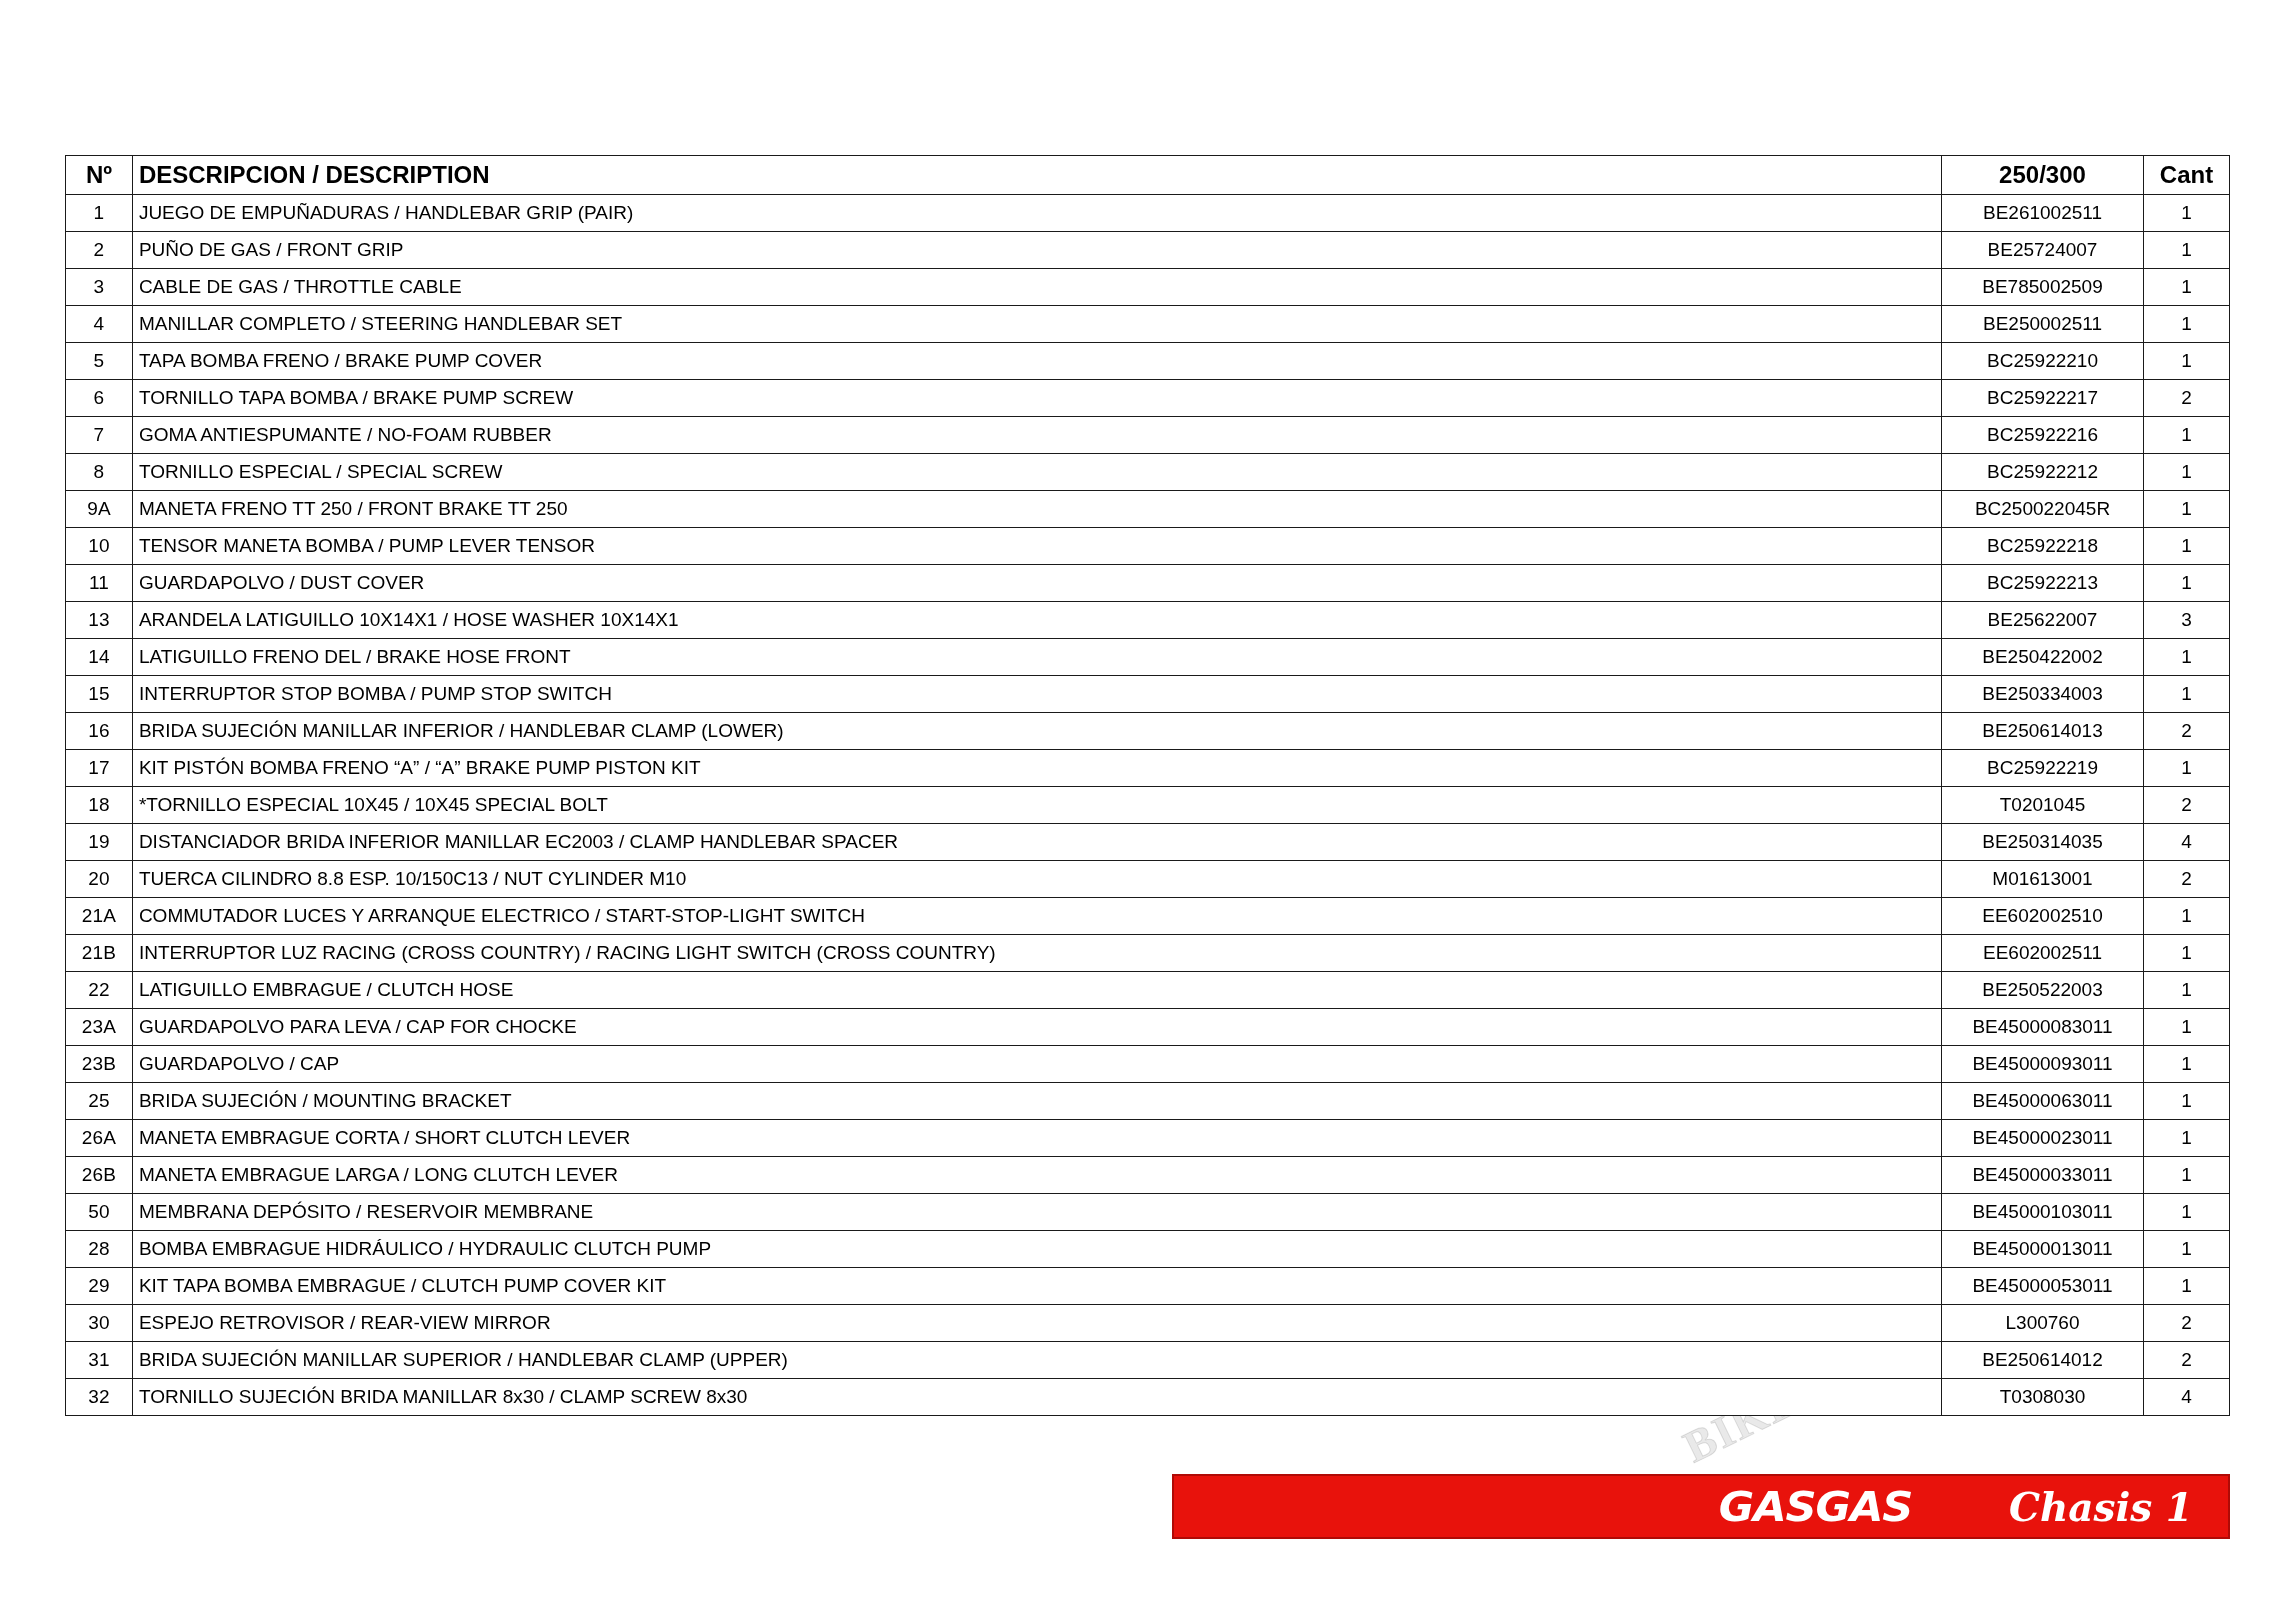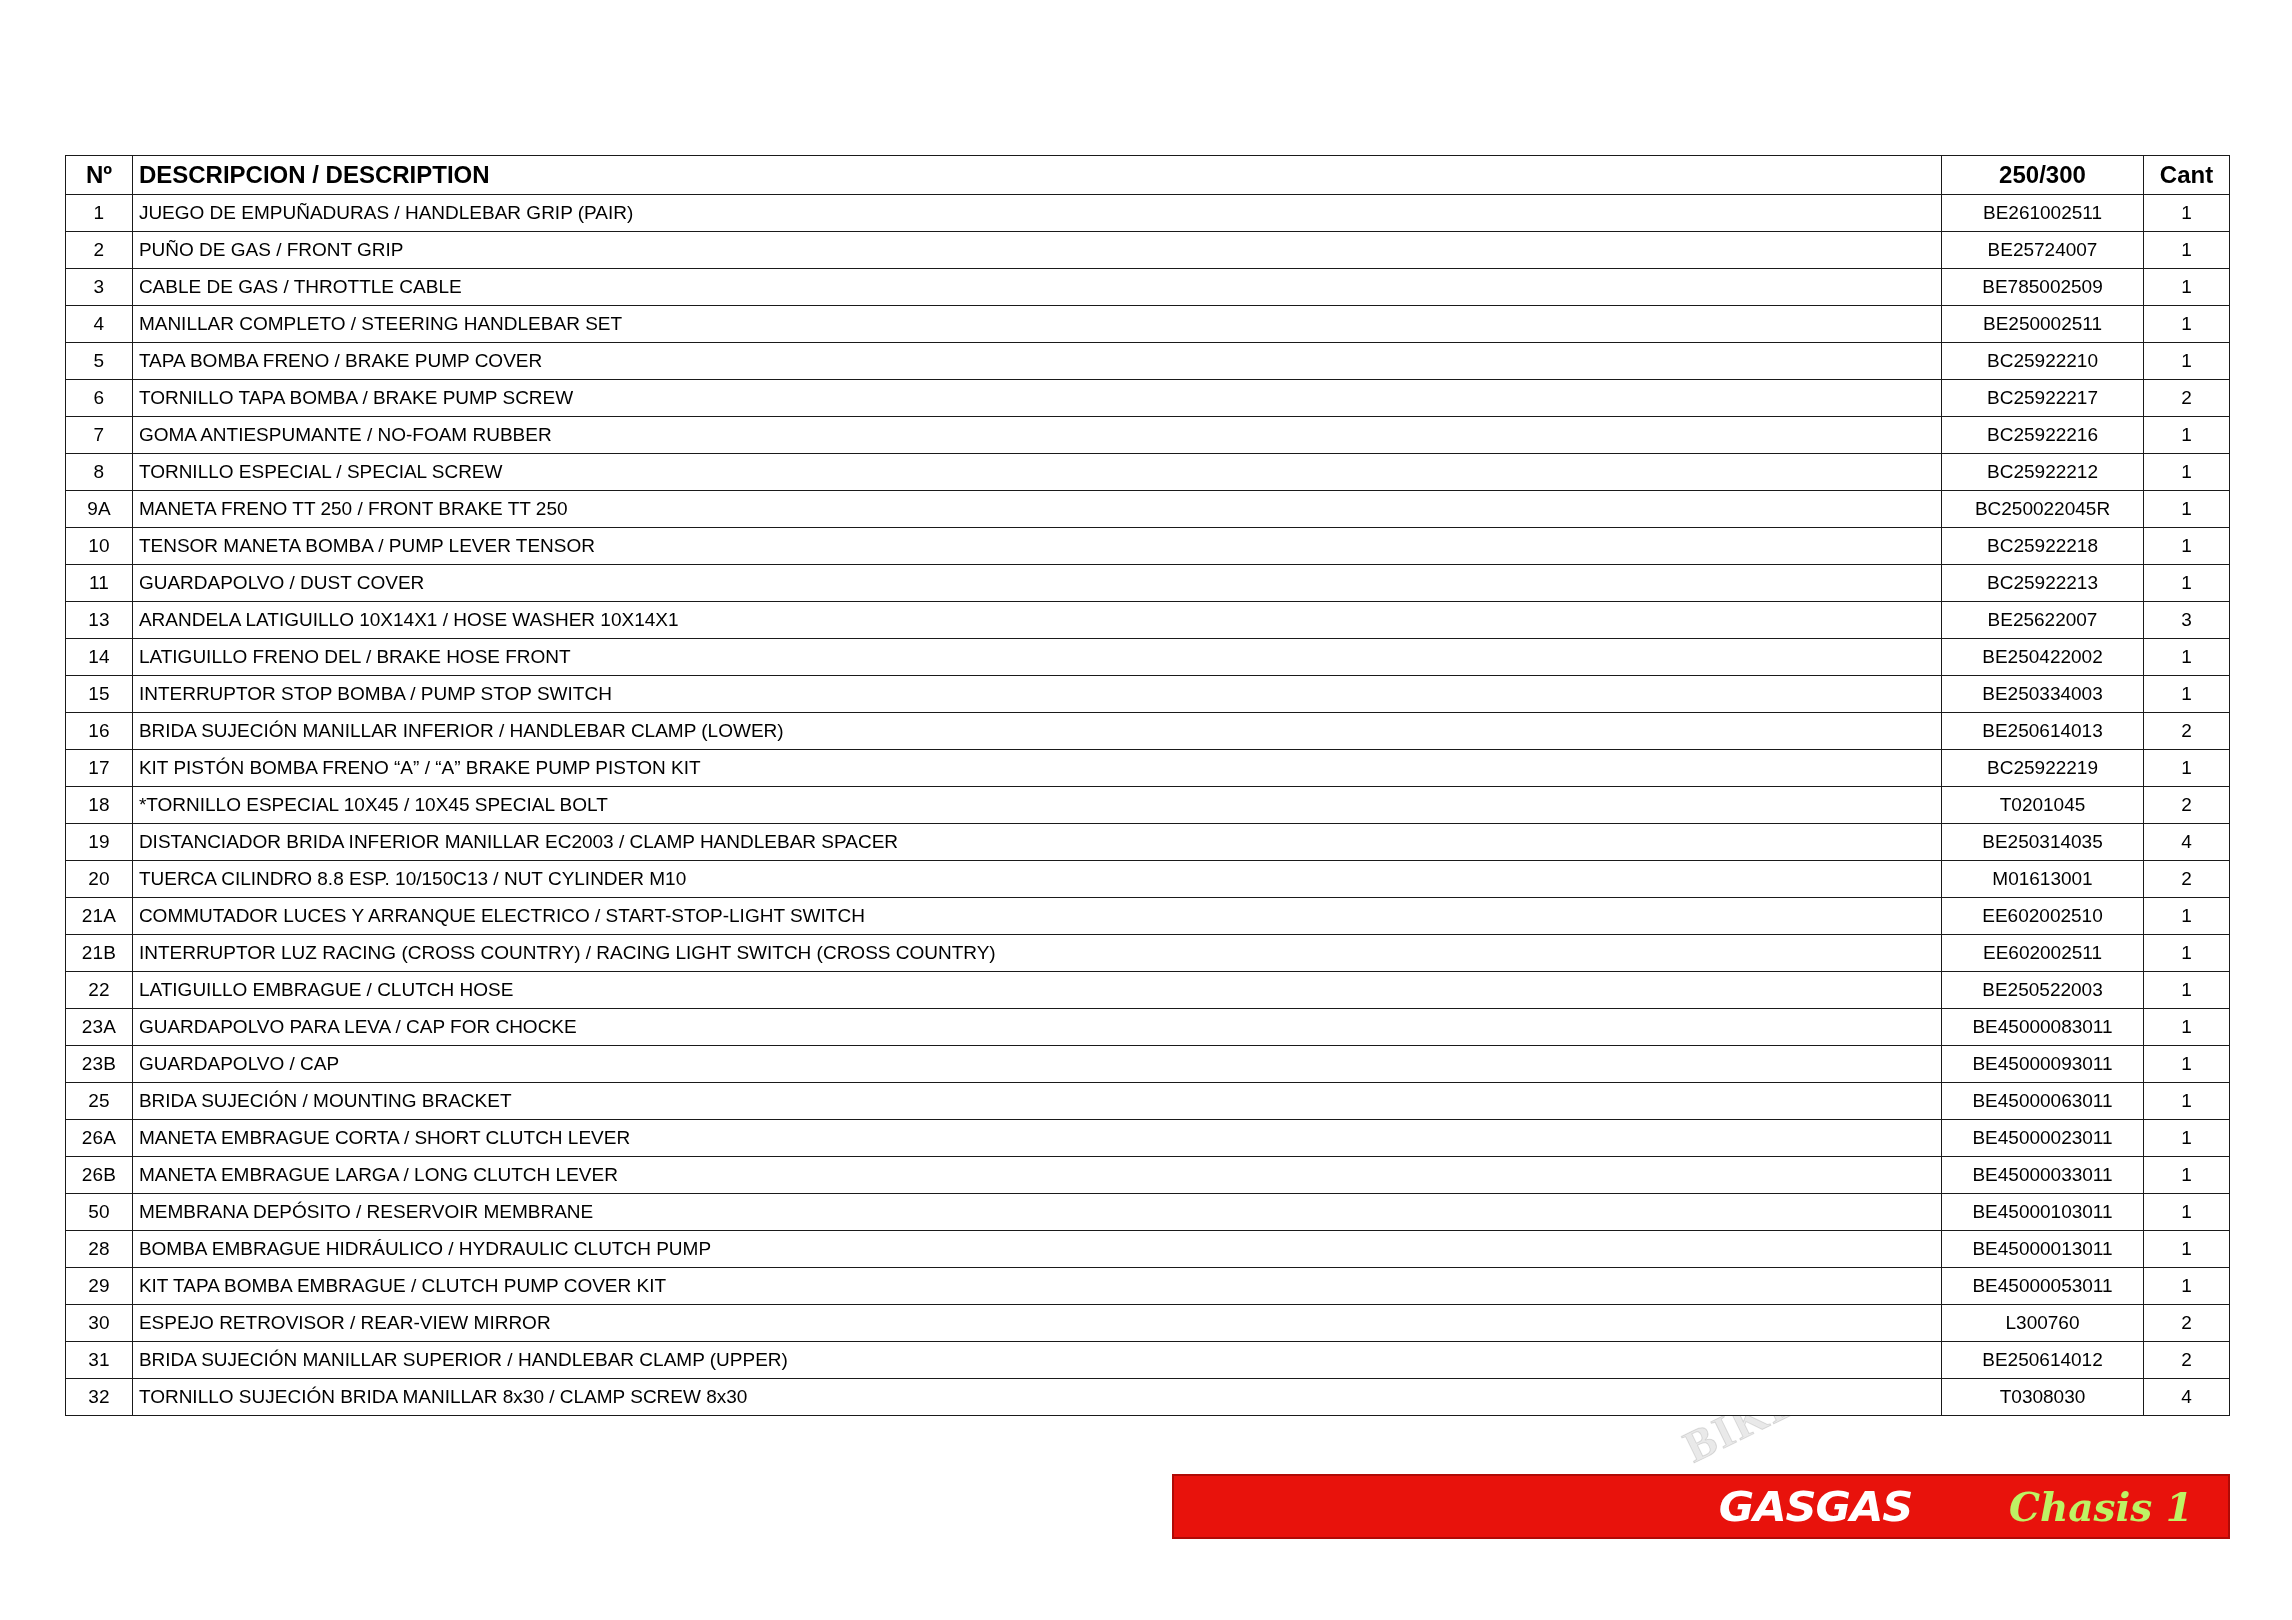--- a/index.html
+++ b/index.html
@@ -118,21 +118,21 @@
     font-family: "DejaVu Sans", sans-serif;
     font-weight: bold;
     font-style: italic;
     font-size: 40px;
     letter-spacing: -1px;
     transform: scaleX(1.08);
   }
   .chapter {
     position: absolute;
     right: 35px;
-    color: #bef264;
+    color: #ffffff;
     font-family: "DejaVu Serif", serif;
     font-weight: bold;
     font-style: italic;
     font-size: 39px;
     letter-spacing: 0px;
   }
 </style>
 </head>
 <body>
 

